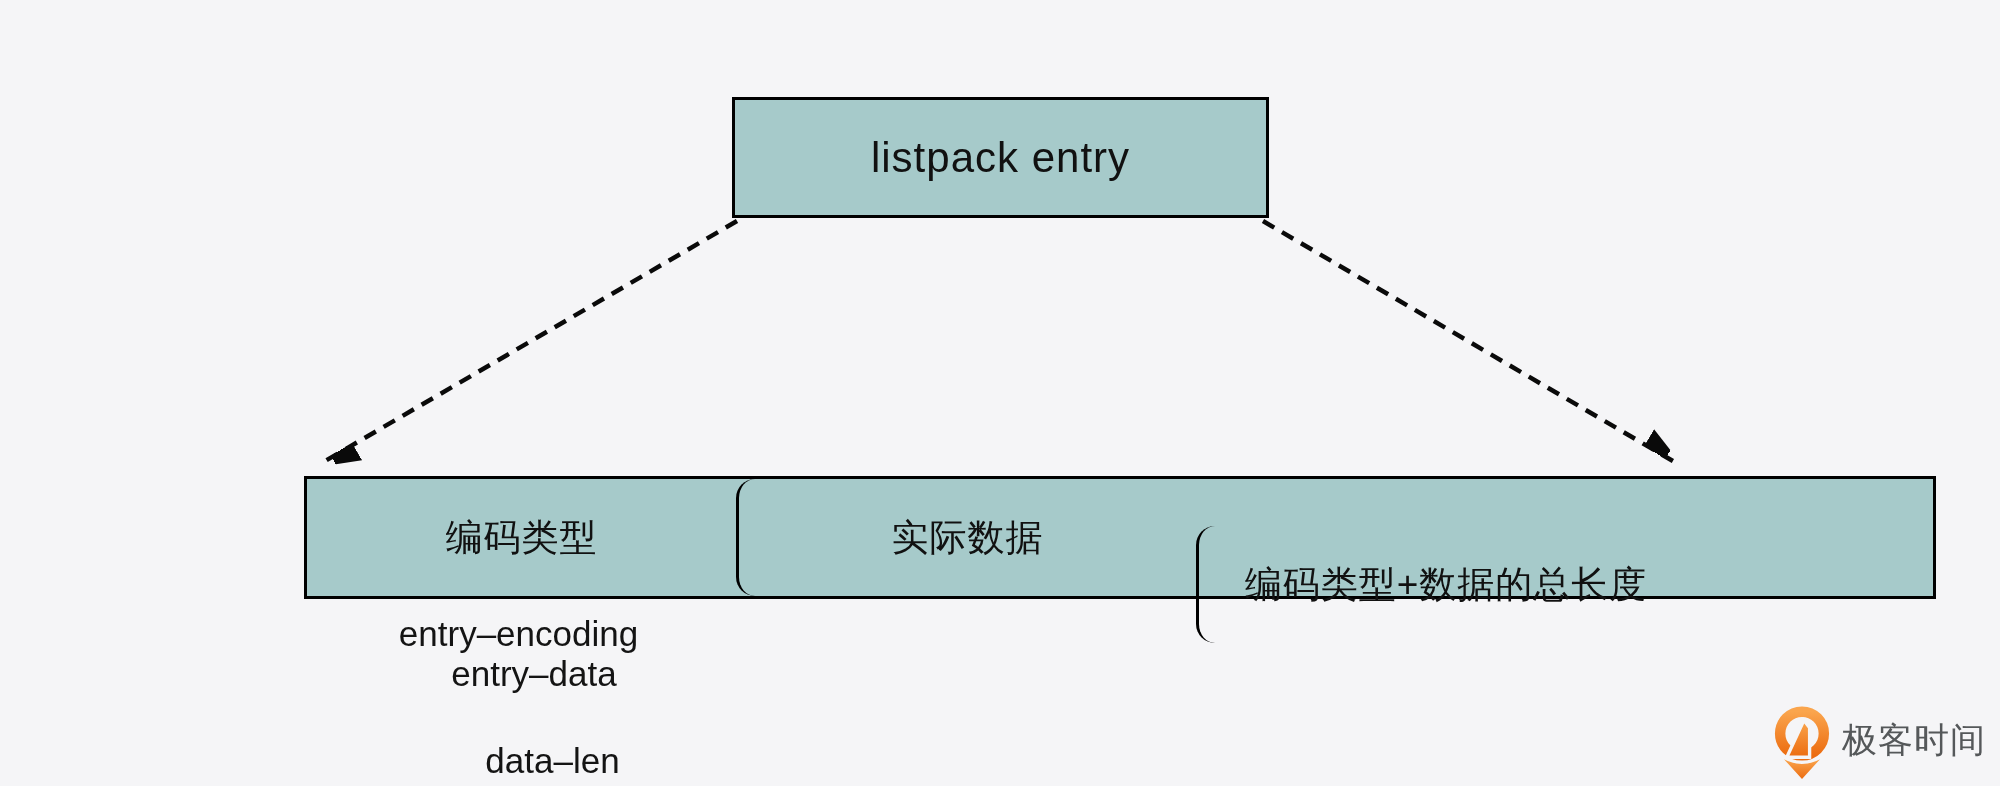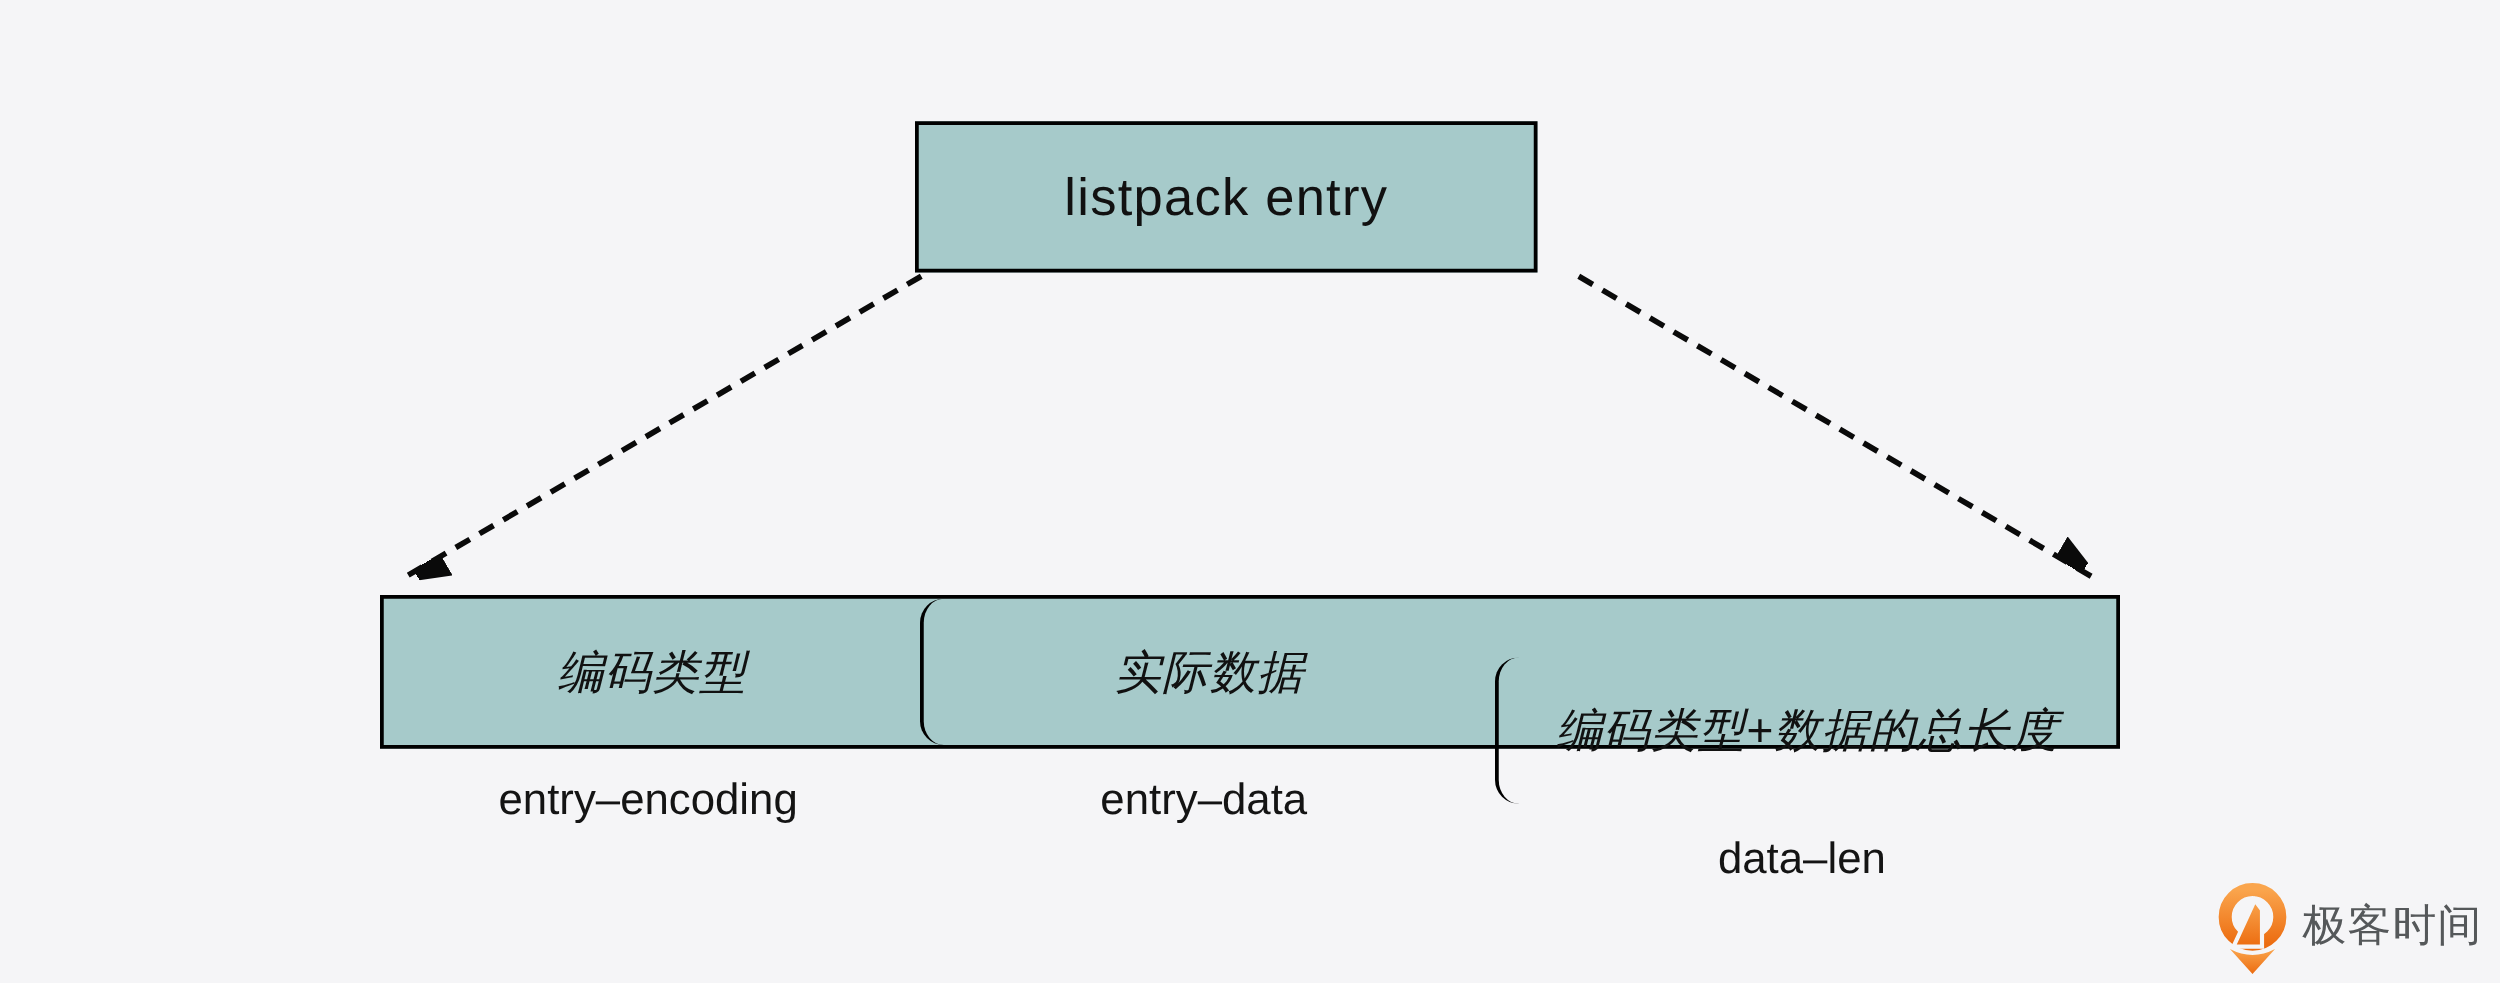--- a/index.html
+++ b/index.html
@@ -29,53 +29,53 @@
     stroke: var(--arrow);
     stroke-width: 4.5;
     stroke-dasharray: 13 9;
     fill: none;
   }
   .ahp { fill: var(--arrow); }
 
   .title-box {
     position: absolute;
     left: 732px; top: 97px;
-    width: 498px; height: 121px;
+    width: 537px; height: 121px;
     background: var(--box-fill);
     border: 3px solid var(--box-border);
     display: flex; align-items: center; justify-content: center;
     font-size: 42px; color: #111;
     letter-spacing: 1px;
   }
 
   .row {
     position: absolute;
     left: 304px; top: 476px;
-    width: 1392px; height: 123px;
+    width: 1632px; height: 123px;
     display: flex;
     border: 3px solid var(--box-border);
     background: var(--box-fill);
-    font-style: italic;
   }
   .cell {
     display: flex; align-items: center; justify-content: center;
     font-size: 37px; color: #111;
     height: 100%;
     letter-spacing: 1px;
   }
   .cell.c2, .cell.c3 { border-left: 3px solid var(--box-border); border-radius: 19px; }
   .w1 { width: 429px; }
   .w2 { width: 460px; }
   .w3 { width: 497px; margin-top: 47px; }
 
   .sublabels {
     position: absolute;
     left: 304px; top: 614px;
     width: 1392px; height: 52px;
     display: flex;
+    flex-direction: column;
   }
   .sub {
     display: flex; align-items: center; justify-content: center;
     font-size: 35px; color: #141414;
     height: 100%;
   }
 
   .brand {
     position: absolute;
     right: 14px; bottom: 5px;

